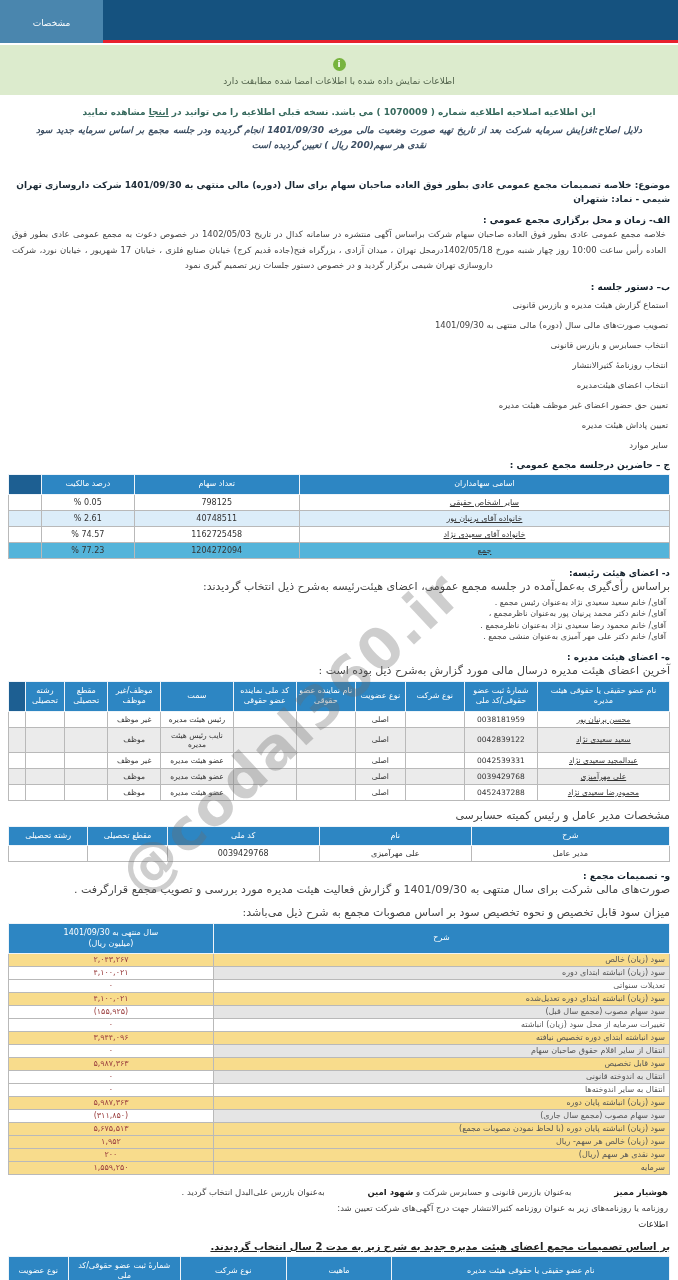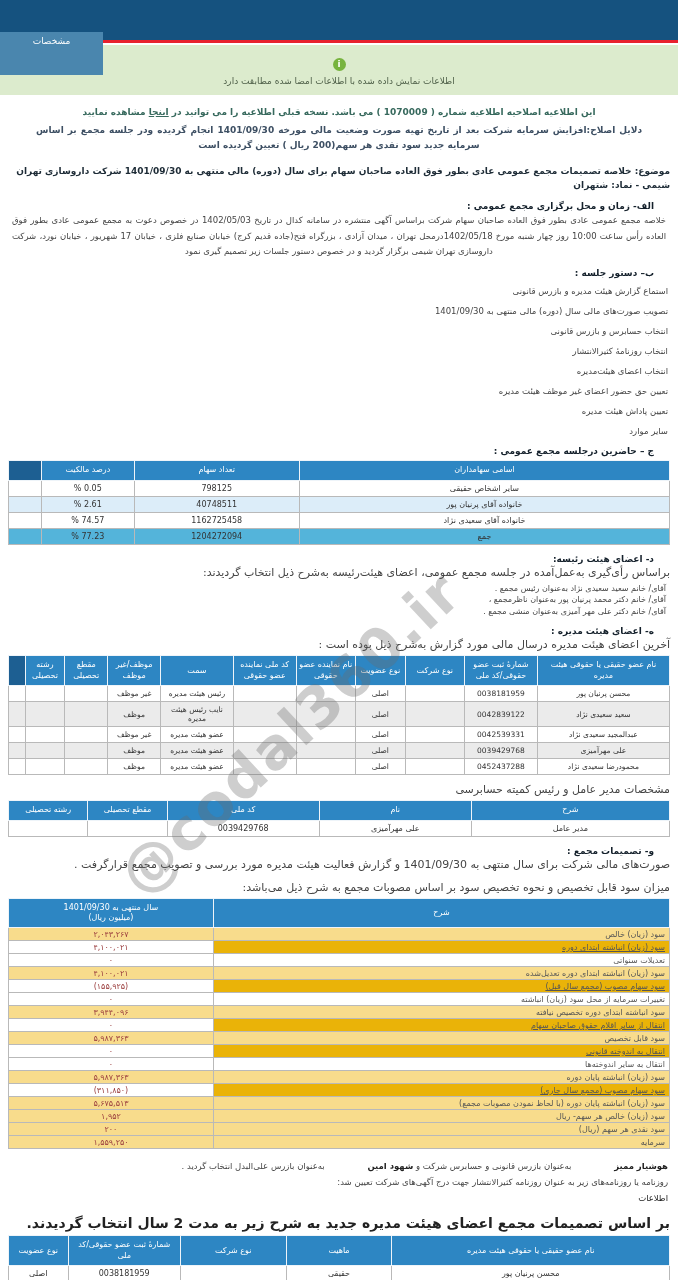--- a/index.html
+++ b/index.html
@@ -8,72 +8,72 @@
     width:678px; height:1280px; overflow:hidden; position:relative;
     background:#fff; color:#333;
     font-family:"DejaVu Sans", sans-serif;
     direction:rtl;
   }
   
   .topbar { height:40px; background:#15527f; position:relative; }
   .topbar-tab {
     position:absolute; top:0; left:0; width:103px; height:43px;
     background:#4a86ae; color:#fff; font-size:9px; text-align:center;
-    padding-top:4px; cursor:pointer;margin-top:32px;
+    padding-top:18px; cursor:pointer;
   }
   .redline { height:3px; background:#e8212e; }
   
   .infobar { background:#dcebcd; text-align:center; padding:7px 0 9px; margin-top:2px; }
   .info-icon {
     display:inline-block; width:13px; height:13px; border-radius:50%;
     background:#77b33e; color:#fff; font-size:9px; line-height:13px;
     font-weight:bold; font-style:normal;
   }
   .info-text { display:block; margin-top:5px; font-size:9px; color:#50614a; }
 
   .content { padding:2px 8px; position:relative; }
 
   .notice { text-align:center; font-size:9px; font-weight:bold; color:#37695d; margin:10px 0 4px; }
   .notice a { color:#37695d; text-decoration:underline; cursor:pointer; }
   .reason { text-align:justify; text-align-last:center; font-size:9px; font-weight:bold;
-            color:#3d4f63; line-height:1.7; margin:6px 28px 10px; }
+            color:#3d4f63; line-height:1.7; margin:6px 28px 24px;font-style:italic; }
   .subject { font-size:9px; font-weight:bold; color:#1d2b36; margin:6px 0 8px; line-height:1.6; }
-  .sec-title { font-size:9px; font-weight:bold; color:#14202b; margin:9px 16px 2px; }
+  .sec-title { font-size:9px; font-weight:bold; color:#14202b; margin:9px 0 2px; }
   .sec-desc { font-size:11px; color:#444; margin:0 0 4px; }
   .para { font-size:8.5px; color:#444; line-height:1.8; text-align:justify; text-align-last:center; margin:2px 4px 6px; }
   .agenda li { list-style:none; font-size:8.5px; color:#444; margin:0 2px 10px; }
   .agenda { margin:8px 0 2px; padding:0; }
   .names div { font-size:8px; color:#444; line-height:1.45; margin-right:4px; }
 
   table.grid { border-collapse:collapse; width:100%; margin:4px 0 8px; font-size:8px; border:1px solid #7e7e7e; }
   table.grid th {
     background:#2d86c3; color:#fff; font-weight:normal; text-align:center;
     border:1px solid #eef4f9; padding:4px 2px; font-size:8px; line-height:1.3;
   }
   table.grid th.spacer { background:#1d5f92; width:30px; }
   table.grid td { border:1px solid #b9b9b9; padding:3px 4px; text-align:center; color:#333; height:14px; }
-  td.rt { text-align:right; }
+  td.rt { text-align:right;text-decoration:underline; }
   td.num, span.num { color:#9c4040; direction:ltr; unicode-bidi:embed; }
   tr.alt-blue td { background:#dcedf9;margin-top:12px; }
   tr.total-row td { background:#54b4da; }
   tr.alt-gray td { background:#ebebeb; }
 
   
   table.profit td { height:9px; padding:1.5px 4px; font-size:8px; }
   table.profit td.lbl { text-align:right; color:#555; }
   table.profit td.val { width:31%; color:#9c4040; direction:ltr; }
   tr.s-y td { background:#f8dc8c; }
-  tr.s-b td.lbl { background:#eab308;text-decoration:underline; }
+  tr.s-b td.lbl { background:#e5e5e5; }
   tr.s-w td { background:#fff; }
   td.val.neg { color:#e53935;margin-top:34px; }
 
   .inline-note { font-size:8.5px; color:#444; margin:12px 2px 6px; }
   .inline-note b { color:#222;margin-left:40px; }
   .np-name { font-size:8.5px; font-weight:normal; color:#222; margin:2px 2px 10px; }
-  .board-intro { font-size:14px; font-weight:bold; color:#222; margin:12px 0 2px; }
+  .board-intro { font-size:10px; font-weight:bold; color:#222; margin:12px 0 2px;text-decoration:underline; }
 
   .watermark {
     position:absolute; top:700px; left:10px; width:560px; text-align:center;
     transform:rotate(-43deg); transform-origin:50% 50%;
     font-size:57px; font-weight:bold; letter-spacing:2px;
     color:rgba(105,105,105,0.33); direction:ltr;
     pointer-events:none; z-index:9; white-space:nowrap;
   }
 </style>
 </head>
@@ -156,20 +156,21 @@
         </tr>
       </tbody>
   </table>
 
   <div class="sec-title">د- اعضای هیئت رئیسه:</div>
   <div class="sec-desc">براساس رأی‌گیری به‌عمل‌آمده در جلسه مجمع عمومی، اعضای هیئت‌رئیسه به‌شرح ذیل انتخاب گردیدند:</div>
   <div class="names">
 
   <div>آقای/ خانم  سعید سعیدی نژاد  به‌عنوان رئیس مجمع .</div>
       <div>آقای/ خانم  دکتر محمد پرنیان پور  به‌عنوان ناظرمجمع ،</div>
+      <div>آقای/ خانم  محمود رضا سعیدی نژاد  به‌عنوان ناظرمجمع .</div>
       <div>آقای/ خانم  دکتر علی مهر آمیزی  به‌عنوان منشی مجمع .</div>
     </div>
 
   <div class="sec-title">ه- اعضای هیئت مدیره :</div>
   <div class="sec-desc">آخرین اعضای هیئت مدیره درسال مالی مورد گزارش به‌شرح ذیل بوده است :</div>
   <table class="grid" style="font-size:7.5px">
     <thead>
       <tr>
         <th style="width:20%">نام عضو حقیقی یا حقوقی هیئت مدیره</th>
         <th style="width:11%">شمارۀ ثبت عضو حقوقی/کد ملی</th>

